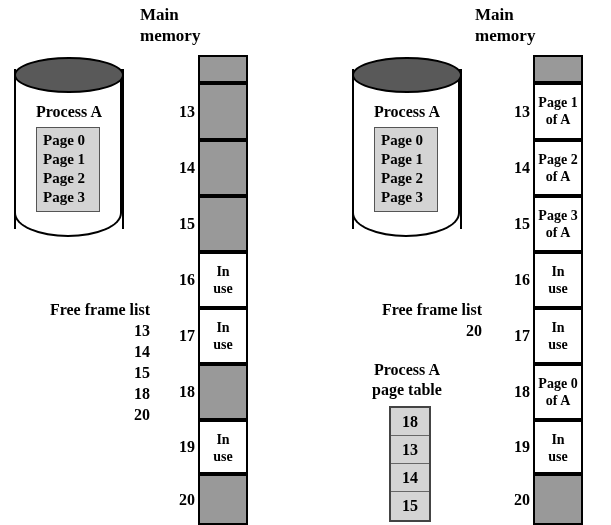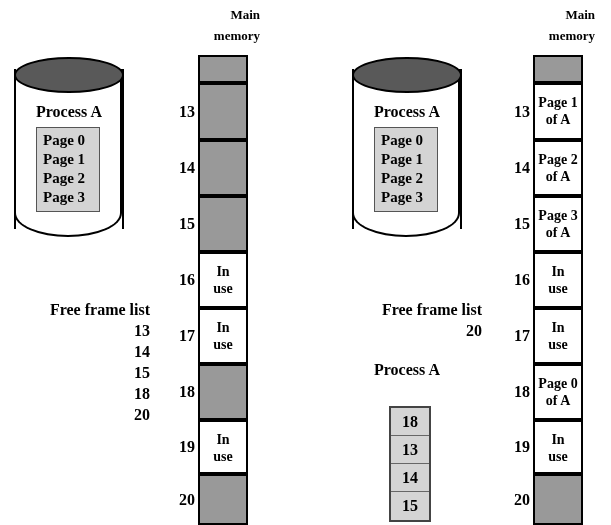--- a/index.html
+++ b/index.html
@@ -15,23 +15,23 @@
     font-family: "Liberation Serif", "DejaVu Serif", serif;
     color: #000000;
   }
 
   
   .abs { position: absolute; }
 
   
   .mem-header {
     font-weight: bold;
-    font-size: 13px;
+    font-size: 17px;
     line-height: 21px;
-    text-align: right;
+    text-align: left;
     width: 120px;
   }
 
   
   .cylinder {
     position: absolute;
     width: 110px;
     height: 194px;
   }
   .cyl-body {
@@ -250,20 +250,21 @@
 
 <div class="ffl" id="right-ffl" style="left:332px; top:300px;">
   <div class="ffl-title">Free frame list</div>
   <div id="right-ffl-items">
       <div class="ffl-item">20</div>
     </div>
 </div>
 
 <div class="pt-title" style="left:332px; top:360px;">
   <div>Process A</div>
+  <div>page table</div>
 </div>
 
 <div class="pt-box" id="page-table-box" style="left:389px; top:406px;">
     <div class="pt-cell">18</div>
     <div class="pt-cell">13</div>
     <div class="pt-cell">14</div>
     <div class="pt-cell">15</div>
   </div>
 
 <div class="memcol" id="right-memcol" style="left:533px; top:0px;">

